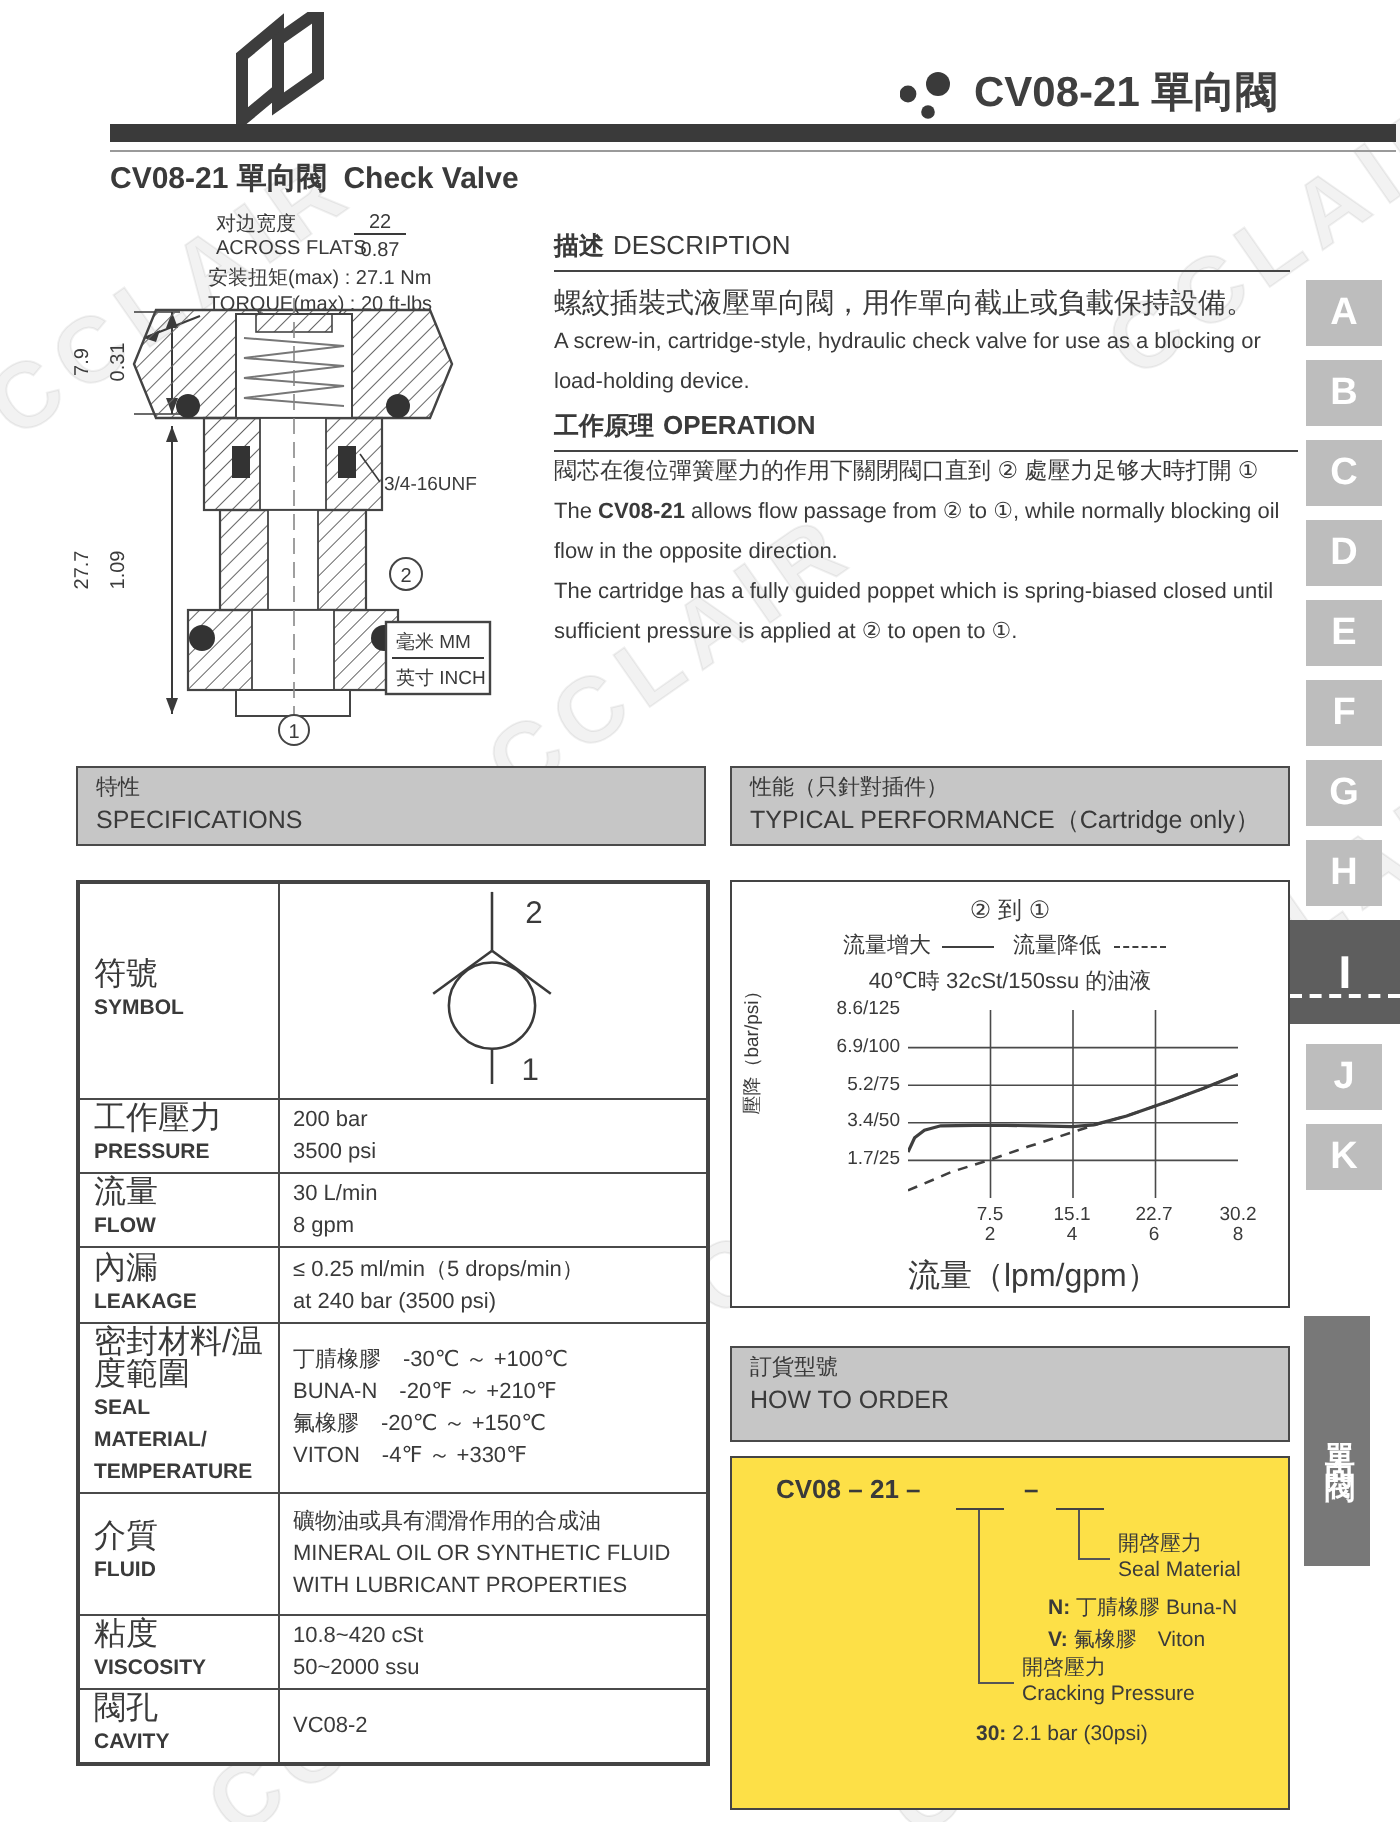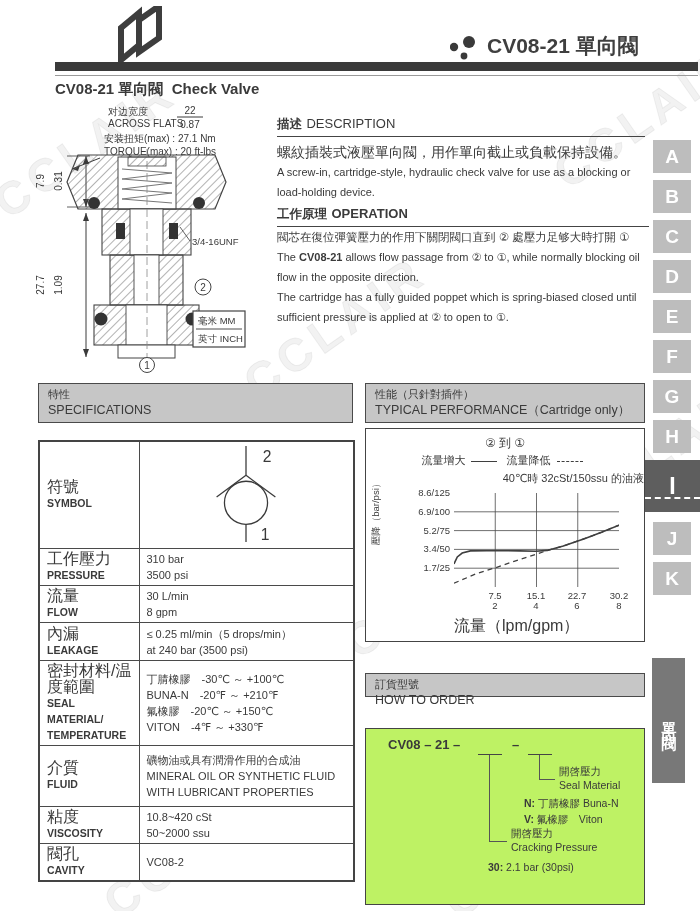--- a/index.html
+++ b/index.html
@@ -17,29 +17,29 @@
   .sec-hdr .cn{font-size:11px;line-height:15px}
   .sec-hdr .en{font-size:12.5px;font-weight:normal;line-height:16px}
   .dtxt{font-size:10px;fill:#3a3a3a}
   .dtxt-sm{font-size:9.5px;fill:#3a3a3a}
   table.spec{border-collapse:collapse;table-layout:fixed;width:315px;border:2px solid #444;background:#fff}
   table.spec td{border:1px solid #4a4a4a;padding:2px 7px;font-size:11px;line-height:16px;vertical-align:middle}
   table.spec td.lbl .cn{font-size:16px}
   table.spec td.lbl .en{font-weight:bold;font-size:10.5px}
   .chart-box{border:1.5px solid #444;box-sizing:border-box;background:#fff}
   .c-title{font-size:12px;text-align:center}
-  .c-sub{font-size:11px;text-align:right}
+  .c-sub{font-size:11px;text-align:center}
   .leg-line{display:inline-block;width:26px;border-top:1.6px solid #3f3f3f;vertical-align:middle;margin:0 6px}
   .leg-line.dash{border-top-style:dashed}
   .tick{font-size:9.5px;line-height:10px;text-align:center}
   .ytick{font-size:9.5px;text-align:right}
   .curve{fill:none;stroke:#3f3f3f;stroke-width:1.6}
   .curve.dashed{stroke-dasharray:5 4;stroke-width:1.3}
   .grid line{stroke:#4a4a4a;stroke-width:0.8}
-  .order-box{border:1.5px solid #444;box-sizing:border-box;background:#bef264}
+  .order-box{border:1.5px solid #444;box-sizing:border-box;background:#fde047}
   .blank-slot{border-top:1.5px solid #444}
   .lead-v{border-left:1.5px solid #555}
   .lead-h{border-top:1.5px solid #555}
   .o-cn{font-size:10.5px}
   .o-en{font-size:10.5px}
   #sidebar{position:absolute;right:0;top:140px;width:55px;z-index:2}
   #sidebar .tab{width:38px;height:33px;margin:0 9px 7px 8px;background:#bdbdbd;color:#fff;
       font-weight:bold;font-size:19px;display:flex;align-items:center;justify-content:center}
   #sidebar .tab.active{width:55px;height:52px;margin:3px 0 10px 0;background:#5e5e5e;
       position:relative;font-size:23px}
@@ -199,21 +199,21 @@
         <text x="100" y="98" font-size="16" fill="#3a3a3a">1</text>
       </svg>
     </td>
   </tr>
   <tr style="height:37px">
     <td class="lbl">
           <div class="cn">工作壓力</div>
         <div class="en">PRESSURE</div>
         </td>
     <td>
-          <div>310 bar</div>
+          <div>200 bar</div>
         <div>3500 psi</div>
         </td>
   </tr>
   <tr style="height:37px">
     <td class="lbl">
           <div class="cn">流量</div>
         <div class="en">FLOW</div>
         </td>
     <td>
           <div>30 L/min</div>
@@ -268,21 +268,21 @@
           <div class="cn">閥孔</div>
         <div class="en">CAVITY</div>
         </td>
     <td>
           <div>VC08-2</div>
         </td>
   </tr>
 </tbody>
   </table>
 
-<div class="abs chart-box" style="left:365px;top:428px;width:280px;height:214px">
+<div class="abs chart-box" style="left:365px;top:440px;width:280px;height:214px">
   <div class="c-title" style="position:absolute;left:0;right:0;top:6px">② 到 ①</div>
   <div style="position:absolute;left:0;right:0;top:24px;text-align:center;font-size:11px">
     <span>流量增大</span><span class="leg-line"></span>
     <span>流量降低</span><span class="leg-line dash"></span>
   </div>
   <div class="c-sub" style="position:absolute;left:0;right:0;top:42px">40℃時 32cSt/150ssu 的油液</div>
   <div style="position:absolute;left:24px;top:78px;width:110px;transform:rotate(-90deg);transform-origin:20px 40px;font-size:9.5px;text-align:center">壓降（bar/psi）</div>
   <div class="ytick" style="position:absolute;left:40px;top:58px;width:44px">8.6/125</div>
   <div class="ytick" style="position:absolute;left:40px;top:77px;width:44px">6.9/100</div>
   <div class="ytick" style="position:absolute;left:40px;top:96px;width:44px">5.2/75</div>
@@ -314,21 +314,21 @@
     <div>22.7</div>
       <div>6</div>
     </div>
   <div class="tick" style="position:absolute;left:236px;top:162px;width:34px">
     <div>30.2</div>
       <div>8</div>
     </div>
   <div style="position:absolute;left:88px;top:187px;width:165px;font-size:16px">流量（lpm/gpm）</div>
 </div>
 
-<div class="abs sec-hdr" style="left:365px;top:673px;width:280px;height:24px">
+<div class="abs sec-hdr" style="left:365px;top:673px;width:280px;height:48px">
   <div class="cn">訂貨型號</div>
   <div class="en">HOW TO ORDER</div>
 </div>
 
 <div class="abs order-box" style="left:365px;top:728px;width:280px;height:177px">
   <div style="position:absolute;left:22px;top:8px;font-size:13px;font-weight:bold">CV08 – 21 –</div>
   <div class="blank-slot" style="position:absolute;left:112px;top:25px;width:24px"></div>
   <div style="position:absolute;left:146px;top:8px;font-size:13px;font-weight:bold">–</div>
   <div class="blank-slot" style="position:absolute;left:162px;top:25px;width:24px"></div>
 

